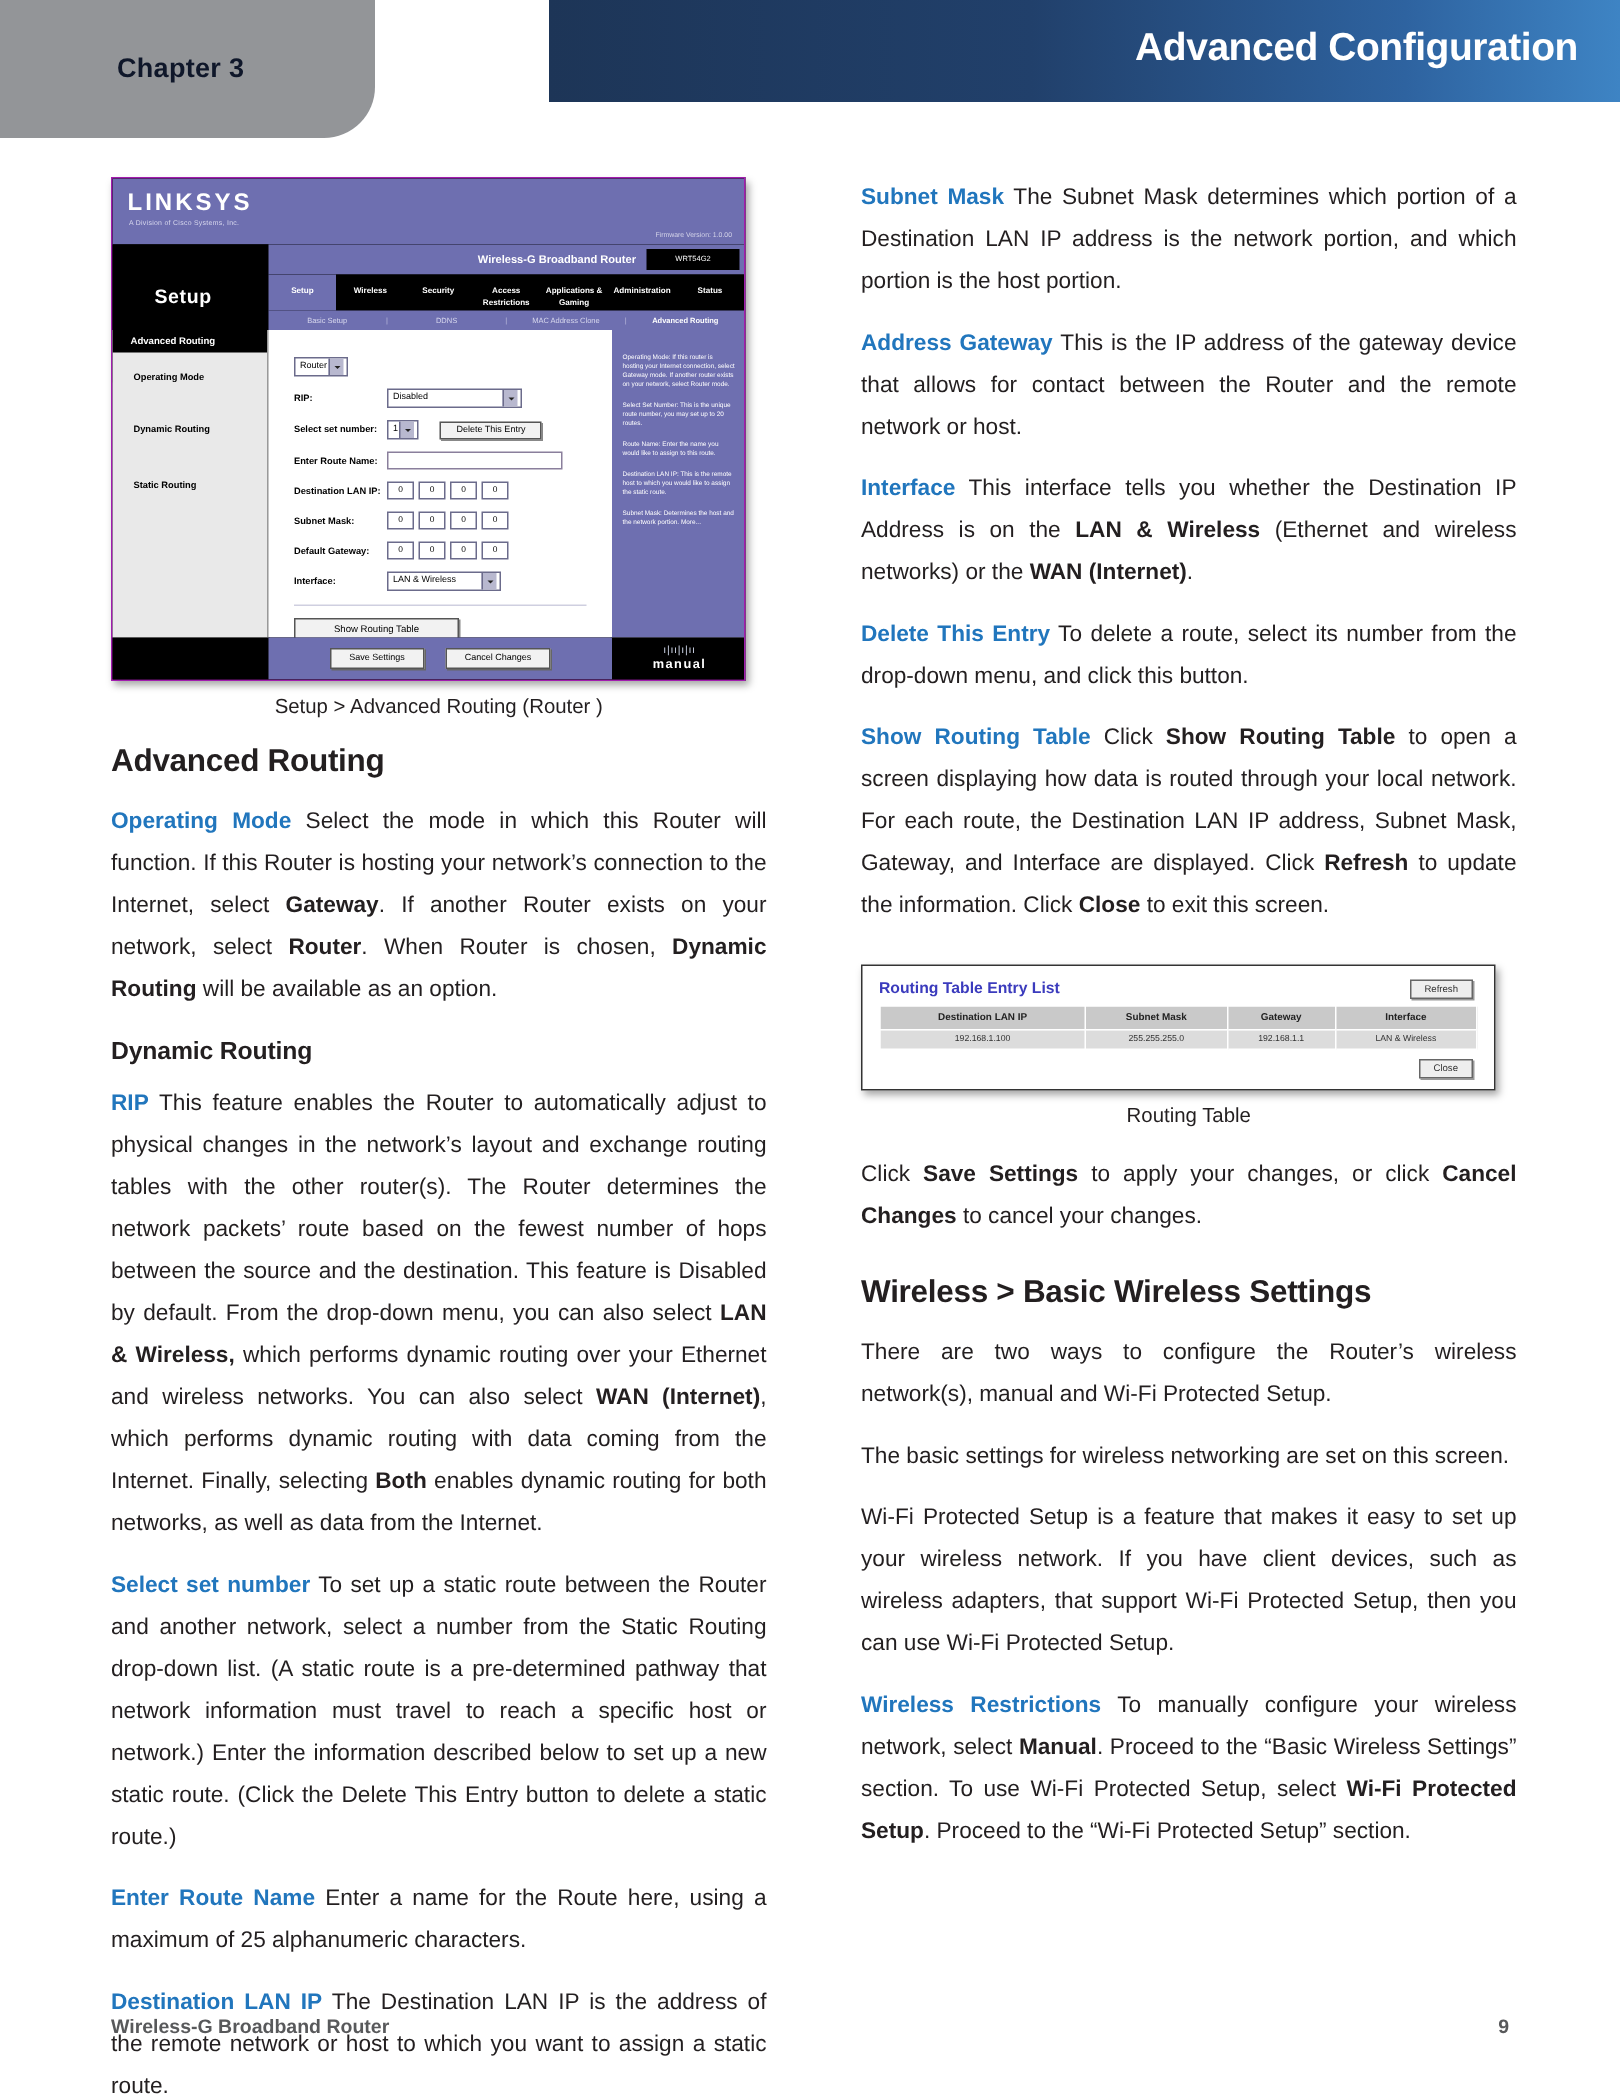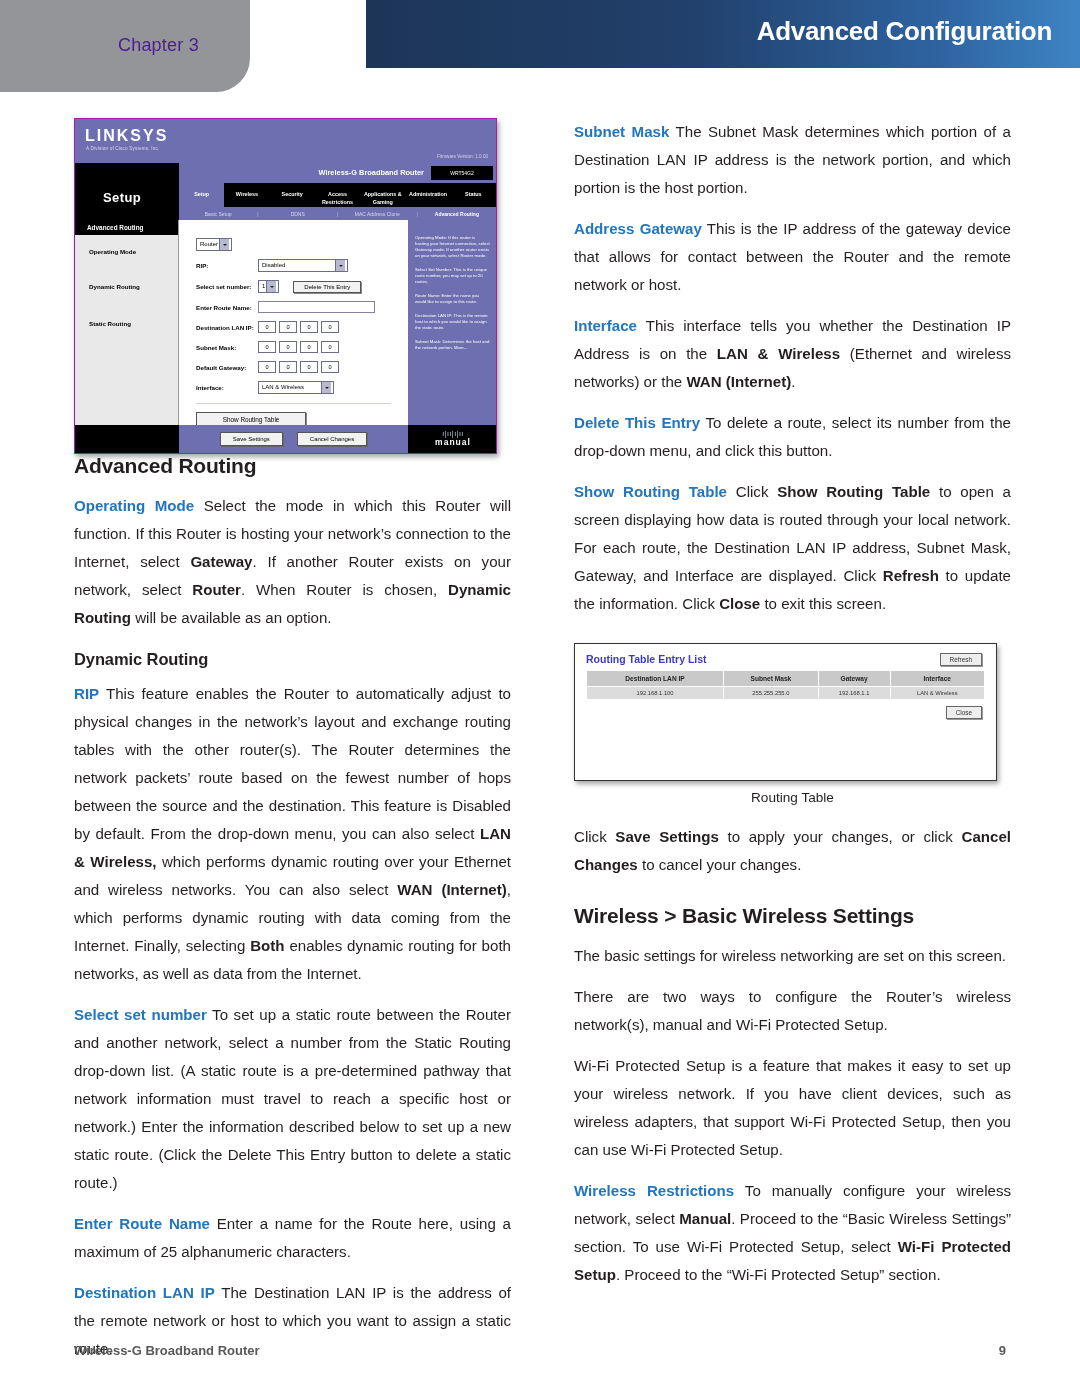--- a/index.html
+++ b/index.html
@@ -48,25 +48,24 @@
     width: 250px;
     height: 92px;
     background: #939598;
     border-bottom-right-radius: 34px;
   }
   .chapter-label {
     position: absolute;
     left: 78px;
     top: 35px;
     font-size: 18px;
-    font-weight: normal;
-    color: #4c1d95;
+    font-weight: bold;
+    color: #0f172a;
     letter-spacing: 0.2px;
     white-space: nowrap;
-    margin-left: 40px;
   }
 
   
   .col {
     position: absolute;
     width: 437px;
     top: 118px;
   }
   .col-left  { left: 74px; }
   .col-right { left: 574px; }
@@ -400,21 +399,21 @@
   }
 
   
   .rt-shot {
     width: 423px;
     background: #ffffff;
     border: 1px solid #333;
     box-shadow: 2px 3px 5px rgba(0,0,0,0.35);
     box-sizing: border-box;
     padding: 9px 11px 11px 11px;
-    height: 138px;
+    height: 84px;
     position: relative;
   }
   .rt-title {
     color: #3b3bbd;
     font-weight: bold;
     font-size: 10.5px;
   }
   .rt-refresh, .rt-close {
     position: absolute;
     border: 1px solid #666;
@@ -598,20 +597,21 @@
           <div class="btn-footer">Save Settings</div>
           <div class="btn-footer">Cancel Changes</div>
         </div>
         <div class="cisco-logo">
           <div class="cisco-bars">ı|ıı|ı|ıı</div>
           <div class="cisco-word">manual</div>
         </div>
       </div>
 
     </div>
+    <div class="fig-caption">Setup &gt; Advanced Routing (Router )</div>
   </div>
 
   <h2 class="sec">Advanced Routing</h2>
 
   <p class="body">
     <span class="term">Operating Mode</span><span> Select the mode in which this Router will function. If this Router is hosting your network’s connection to the Internet, select <b>Gateway</b>. If another Router exists on your network, select <b>Router</b>. When Router is chosen, <b>Dynamic Routing</b> will be available as an option.</span>
   </p>
 
   <h3 class="sub">Dynamic Routing</h3>
 
@@ -679,24 +679,24 @@
 
   <p class="body">
     <span>Click <b>Save Settings</b> to apply your changes, or click <b>Cancel Changes</b> to cancel your changes.</span>
   </p>
 
   <div class="sec-spacer"></div>
 
   <h2 class="sec">Wireless &gt; Basic Wireless Settings</h2>
 
   <p class="body">
+    <span>There are two ways to configure the Router’s wireless network(s), manual and Wi-Fi Protected Setup.</span>
+  </p>
+  <p class="body">
     <span>The basic settings for wireless networking are set on this screen.</span>
-  </p>
-  <p class="body">
-    <span>There are two ways to configure the Router’s wireless network(s), manual and Wi-Fi Protected Setup.</span>
   </p>
   <p class="body">
     <span>Wi-Fi Protected Setup is a feature that makes it easy to set up your wireless network. If you have client devices, such as wireless adapters, that support Wi-Fi Protected Setup, then you can use Wi-Fi Protected Setup.</span>
   </p>
   <p class="body">
     <span class="term">Wireless Restrictions</span><span> To manually configure your wireless network, select <b>Manual</b>. Proceed to the “Basic Wireless Settings” section. To use Wi-Fi Protected Setup, select <b>Wi-Fi Protected Setup</b>. Proceed to the “Wi-Fi Protected Setup” section.</span>
   </p>
 
 </div>
 

